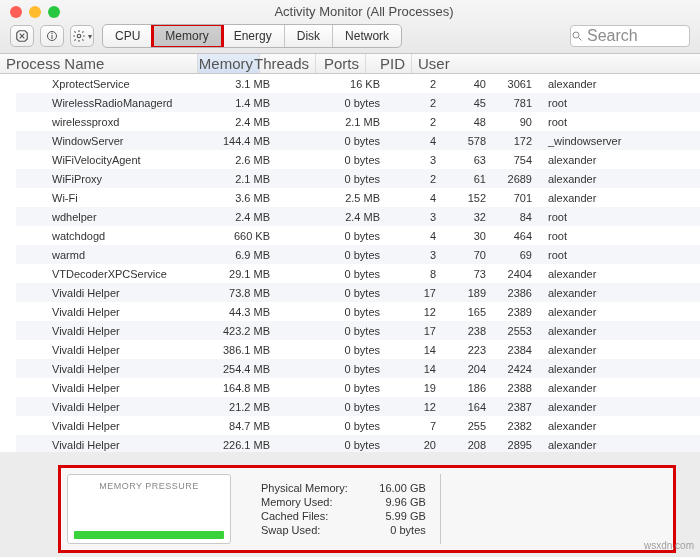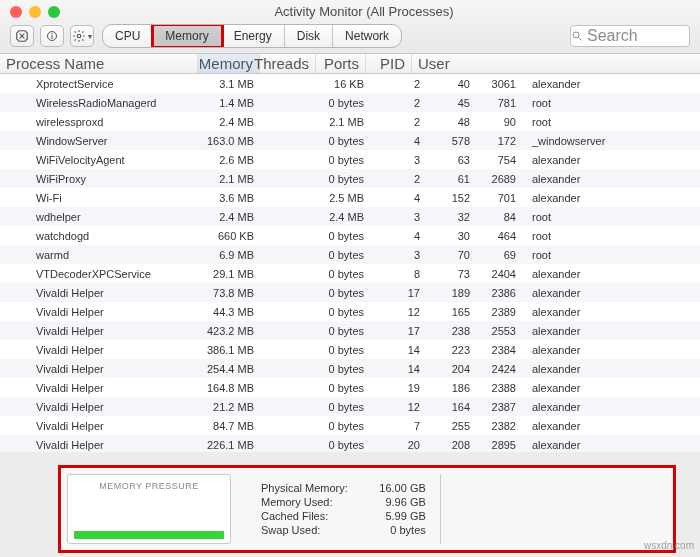--- a/index.html
+++ b/index.html
@@ -25,21 +25,21 @@
 .tl.grn { background: #28c840; }
 .title { text-align: center; padding-top: 4px; font-size: 13px; color: #4a4a4a; padding-left: 28px; }
 .toolbar { display: flex; align-items: center; padding: 0 10px; height: 30px; margin-top: 2px; }
 .tb-left { display: flex; gap: 6px; align-items: center; }
 .circ-btn {
   width: 24px; height: 22px; border: 1px solid #bdbdbd; border-radius: 5px;
   background: linear-gradient(#fdfdfd,#efefef); display:flex;align-items:center;justify-content:center;
 }
 .gear { display:flex; align-items:center; }
 .gear svg { width:14px; height:14px; }
-.tabs { display:flex; margin: 0 auto 0 8px; border:1px solid #b5b5b5; border-radius:10px; overflow:hidden; background:linear-gradient(#fff,#f0f0f0);}
+.tabs { display:flex; margin: 0 auto 0 8px; border:1px solid #b5b5b5; border-radius:5px; overflow:hidden; background:linear-gradient(#fff,#f0f0f0);}
 .tab { padding:4px 12px; font-size:12px; border-right:1px solid #c6c6c6; color:#333; cursor:default;}
 .tab:last-child { border-right:none; }
 .tab.active { background:linear-gradient(#d0d0d0,#c4c4c4); }
 .tab-hl { outline: 3px solid #d60000; outline-offset: -1px; }
 .search {
   width:120px; height:22px; border:1px solid #c3c3c3; border-radius:4px;
   background:#fff; display:flex; align-items:center; padding:0 0; color:#8c8c8c; font-size:16px;
 }
 .search svg { width:12px; height:12px; margin-right:4px; fill:#8c8c8c;}
 .headers {
@@ -49,21 +49,21 @@
 .h { padding:0 6px; border-right:1px solid #dcdcdc; height:100%; display:flex; align-items:center;}
 .h:last-child{border:none;}
 .c-name{width:198px;}
 .c-mem{width:62px; justify-content:flex-end; background:linear-gradient(#e4ecf8,#d4e0f2);}
 .c-cm{width:110px; justify-content:flex-end;}
 .c-th{width:56px; justify-content:flex-end;}
 .c-po{width:50px; justify-content:flex-end;}
 .c-pid{width:46px; justify-content:flex-end;}
 .c-user{flex:1;}
 .rows { height:378px; overflow:hidden; background:#fff; }
-.row { display:flex; height:19px; align-items:center; font-size:11px; }
+.row { display:flex; height:19px; align-items:center; font-size:11px;margin-left:16px; }
 .row:nth-child(even){ background:#f4f6fa; }
 .cell{padding:0 6px;}
 .cell.name{width:198px; padding-left:36px; white-space:nowrap; overflow:hidden;}
 .cell.mem{width:62px; text-align:right;}
 .cell.cm{width:110px; text-align:right;}
 .cell.th{width:56px; text-align:right;}
 .cell.po{width:50px; text-align:right;}
 .cell.pid{width:46px; text-align:right;}
 .cell.user{flex:1; padding-left:10px;}
 .bottom {
@@ -169,21 +169,21 @@
       <div class="cell name">wirelessproxd</div>
       <div class="cell mem">2.4 MB</div>
       <div class="cell cm">2.1 MB</div>
       <div class="cell th">2</div>
       <div class="cell po">48</div>
       <div class="cell pid">90</div>
       <div class="cell user">root</div>
     </div>
     <div class="row">
       <div class="cell name">WindowServer</div>
-      <div class="cell mem">163.0 MB</div>
+      <div class="cell mem">144.4 MB</div>
       <div class="cell cm">0 bytes</div>
       <div class="cell th">4</div>
       <div class="cell po">578</div>
       <div class="cell pid">172</div>
       <div class="cell user">_windowserver</div>
     </div>
     <div class="row">
       <div class="cell name">WiFiVelocityAgent</div>
       <div class="cell mem">2.6 MB</div>
       <div class="cell cm">0 bytes</div>

